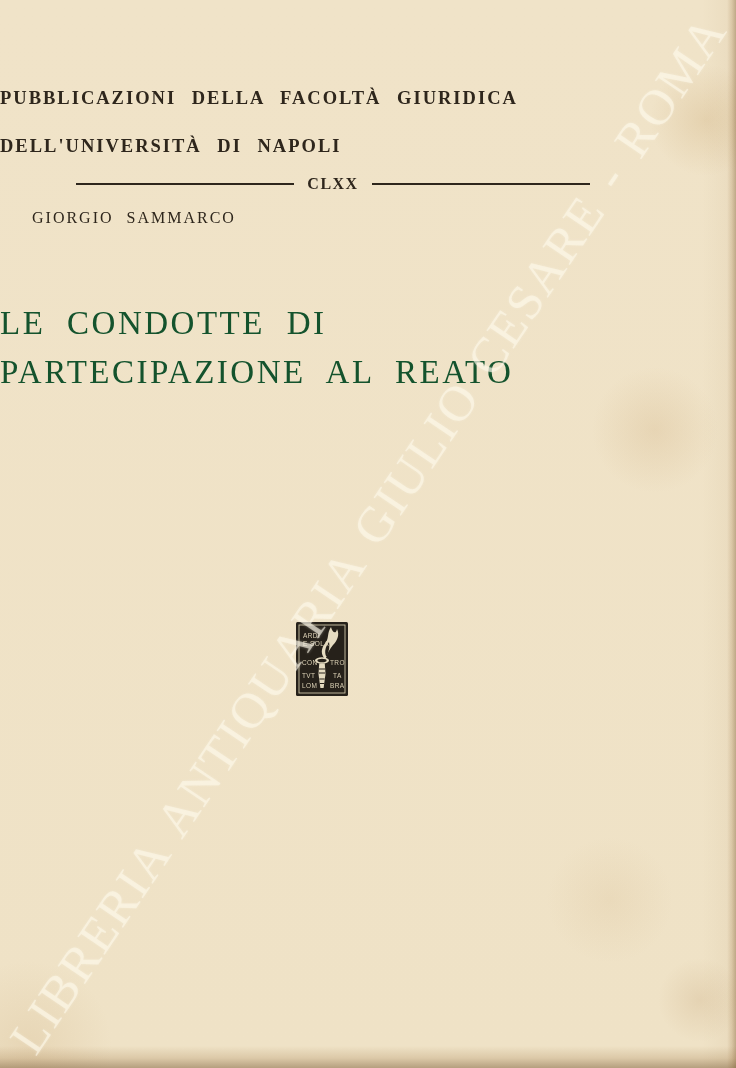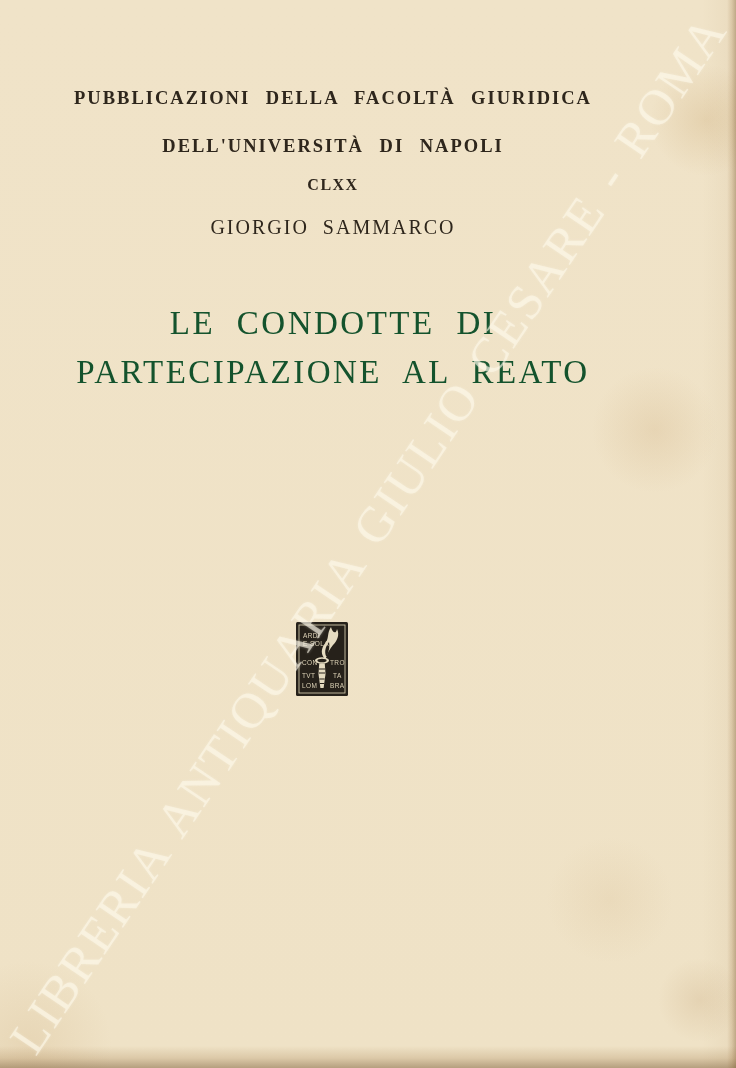--- a/index.html
+++ b/index.html
@@ -20,52 +20,52 @@
       radial-gradient(circle 80px at 706px 120px, rgba(200,165,110,0.28), rgba(200,165,110,0) 70%),
       radial-gradient(circle 120px at 28px 1045px, rgba(190,150,95,0.16), rgba(190,150,95,0) 70%),
       radial-gradient(circle 90px at 610px 900px, rgba(196,158,105,0.12), rgba(196,158,105,0) 70%),
       radial-gradient(circle 60px at 700px 1000px, rgba(180,140,90,0.18), rgba(180,140,90,0) 70%),
       linear-gradient(#f0e3c8, #efe2c6);
   }
   .content {
     position: absolute;
     left: 0;
     width: 666px;
-    text-align: center;
+    text-align: left;
   }
   
   .series { top: 86px; }
   .series-line {
     font-weight: 700;
     font-size: 18.5px;
     letter-spacing: 2px;
     word-spacing: 9px;
     line-height: 24px;
   }
   .series-line2 { margin-top: 24px; }
   .rule-row {
-    margin: 6px auto 0 auto;
+    margin: 18px auto 0 auto;
     width: 514px;
     display: flex;
     align-items: center;
     gap: 13px;
-    flex-direction: column;
   }
   .rule { flex: 1; height: 2px; background: #2e261c; }
   .series-number {
     font-weight: 700;
     font-size: 16px;
     letter-spacing: 1.5px;
     line-height: 16px;
   }
   .author {
-    margin-top: 10px;
-    font-size: 20px;
+    margin-top: 17px;
+    font-size: 16px;
     letter-spacing: 2px;
     word-spacing: 7px;
+    padding-left: 32px;
   }
   
   .title-block { top: 299px; }
   .title-line {
     font-size: 33px;
     letter-spacing: 2.5px;
     word-spacing: 11px;
     line-height: 49px;
     font-weight: 400;
     color: #14532d;

